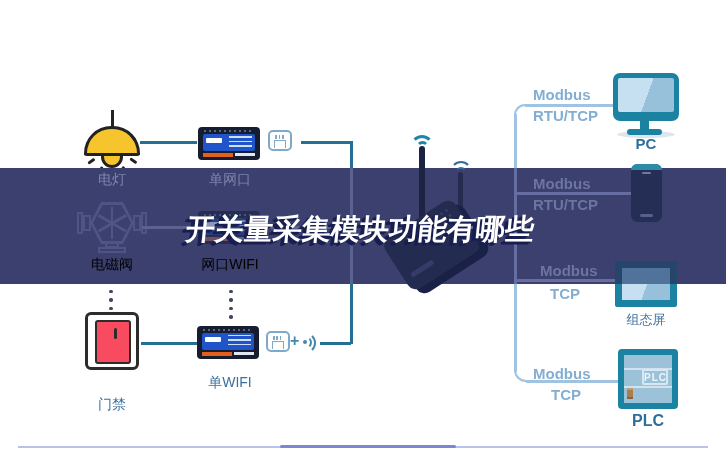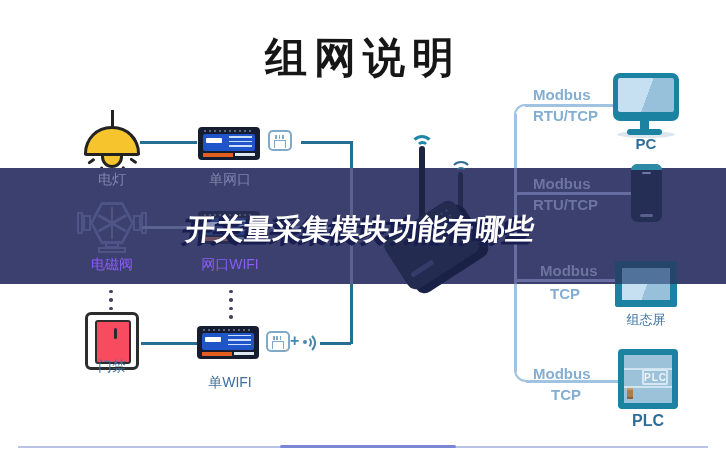--- a/index.html
+++ b/index.html
@@ -13,21 +13,21 @@
              color:#161616;letter-spacing:7px;}
 
   
   .banner{left:0;top:168px;width:726px;height:116px;background:#3b406e;}
   .overlay-title{left:0;right:6px;top:210px;text-align:center;font-size:29px;font-weight:900;
                  color:#ffffff;transform:skewX(-6deg);letter-spacing:0px;
                  text-shadow:-4px 3px 0 #181e50,-2px 2px 0 #181e50;}
 
   
   .lbl{font-size:14px;color:#3c70a0;text-align:center;}
-  .lbl-dim{font-size:14px;color:#8b5cf6;text-align:center;}
+  .lbl-dim{font-size:14px;color:#000000;text-align:center;}
   .proto{font-size:15px;color:#83aed2;font-weight:600;}
   .proto-dim{font-size:15px;color:#6d74a0;font-weight:600;}
   .dev-lbl{font-size:15px;color:#2f6e99;font-weight:700;text-align:center;}
 
   
   .tline{background:#256f93;}
   .bline{background:#9fc3e0;}
   .dline{background:#5b6290;}
   .dline2{background:#666da0;}
 
@@ -133,21 +133,20 @@
   .hex-inner{position:absolute;left:3px;top:3px;width:38px;height:36px;background:#3b406e;
     clip-path:polygon(25% 0,75% 0,100% 50%,75% 100%,25% 100%,0 50%);}
   .spoke{background:#4e5586;width:2.5px;height:32px;left:110.5px;top:207px;}
   .vrect{border:2px solid #4e5586;box-sizing:border-box;background:transparent;}
 </style>
 </head>
 <body>
 
 <div id="stage">
 
-  <div class="abs z1 app-title">组网说明</div>
 
   <div class="abs z1 lamp-cord"></div>
   <div class="abs z1 lamp-dome"></div>
   <div class="abs z1 lamp-bulb"></div>
   <div class="abs z1 ray" style="left:90px;top:157px;transform:rotate(55deg);"></div>
   <div class="abs z1 ray" style="left:99px;top:166px;transform:rotate(30deg);"></div>
   <div class="abs z1 ray" style="left:111px;top:170px;"></div>
   <div class="abs z1 ray" style="left:123px;top:166px;transform:rotate(-30deg);"></div>
   <div class="abs z1 ray" style="left:132px;top:157px;transform:rotate(-55deg);"></div>
 
@@ -180,21 +179,21 @@
     <span></span>
       <span></span>
       <span></span>
       <span></span>
   </div>
 
   <div class="abs z1 door-frame">
     <div class="door-inner"></div>
     <div class="door-handle"></div>
   </div>
-  <div class="abs z1 lbl" style="left:72px;top:358px;width:80px;">门禁</div>
+  <div class="abs z1 lbl" style="left:72px;top:396px;width:80px;">门禁</div>
 
   <div class="abs z1 tline" style="left:141px;top:342px;width:56px;height:2.5px;"></div>
   <div class="abs z1 module" style="left:197px;top:326px;">
     <div class="ticks"></div>
     <div class="panel">
       <div class="chip"></div>
       <div class="lines"></div>
     </div>
     <div class="orange"></div>
     <div class="sliver"></div>

